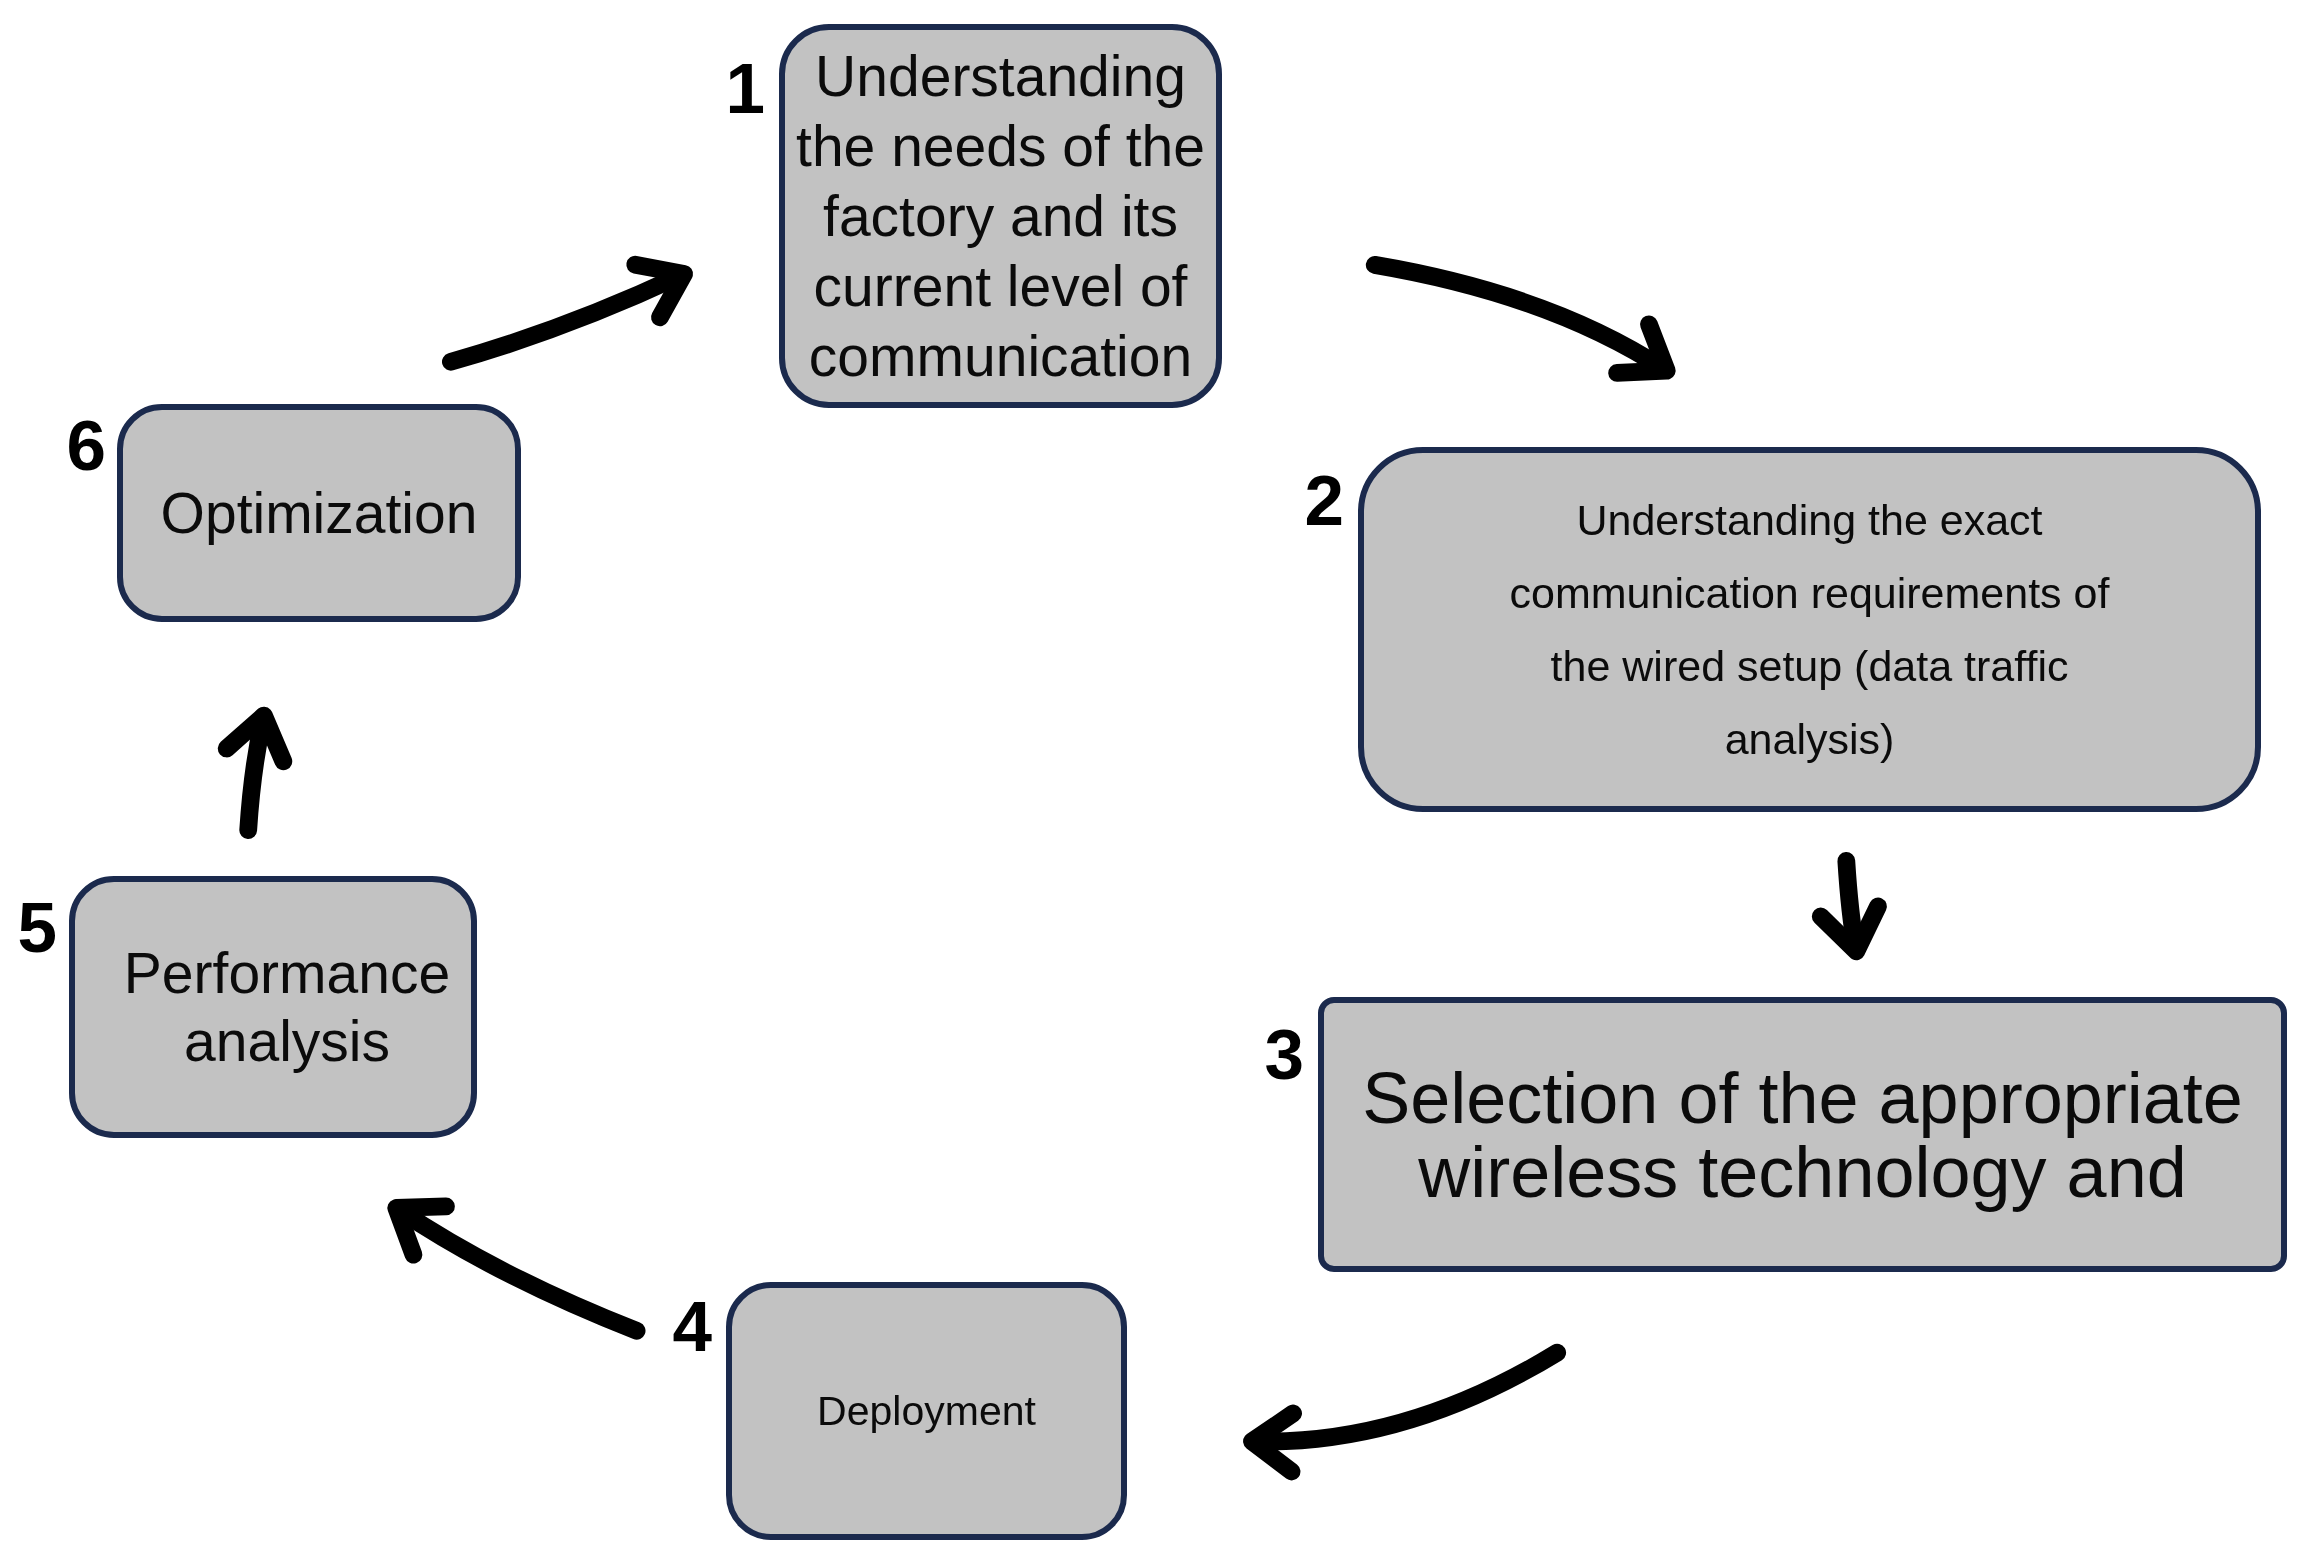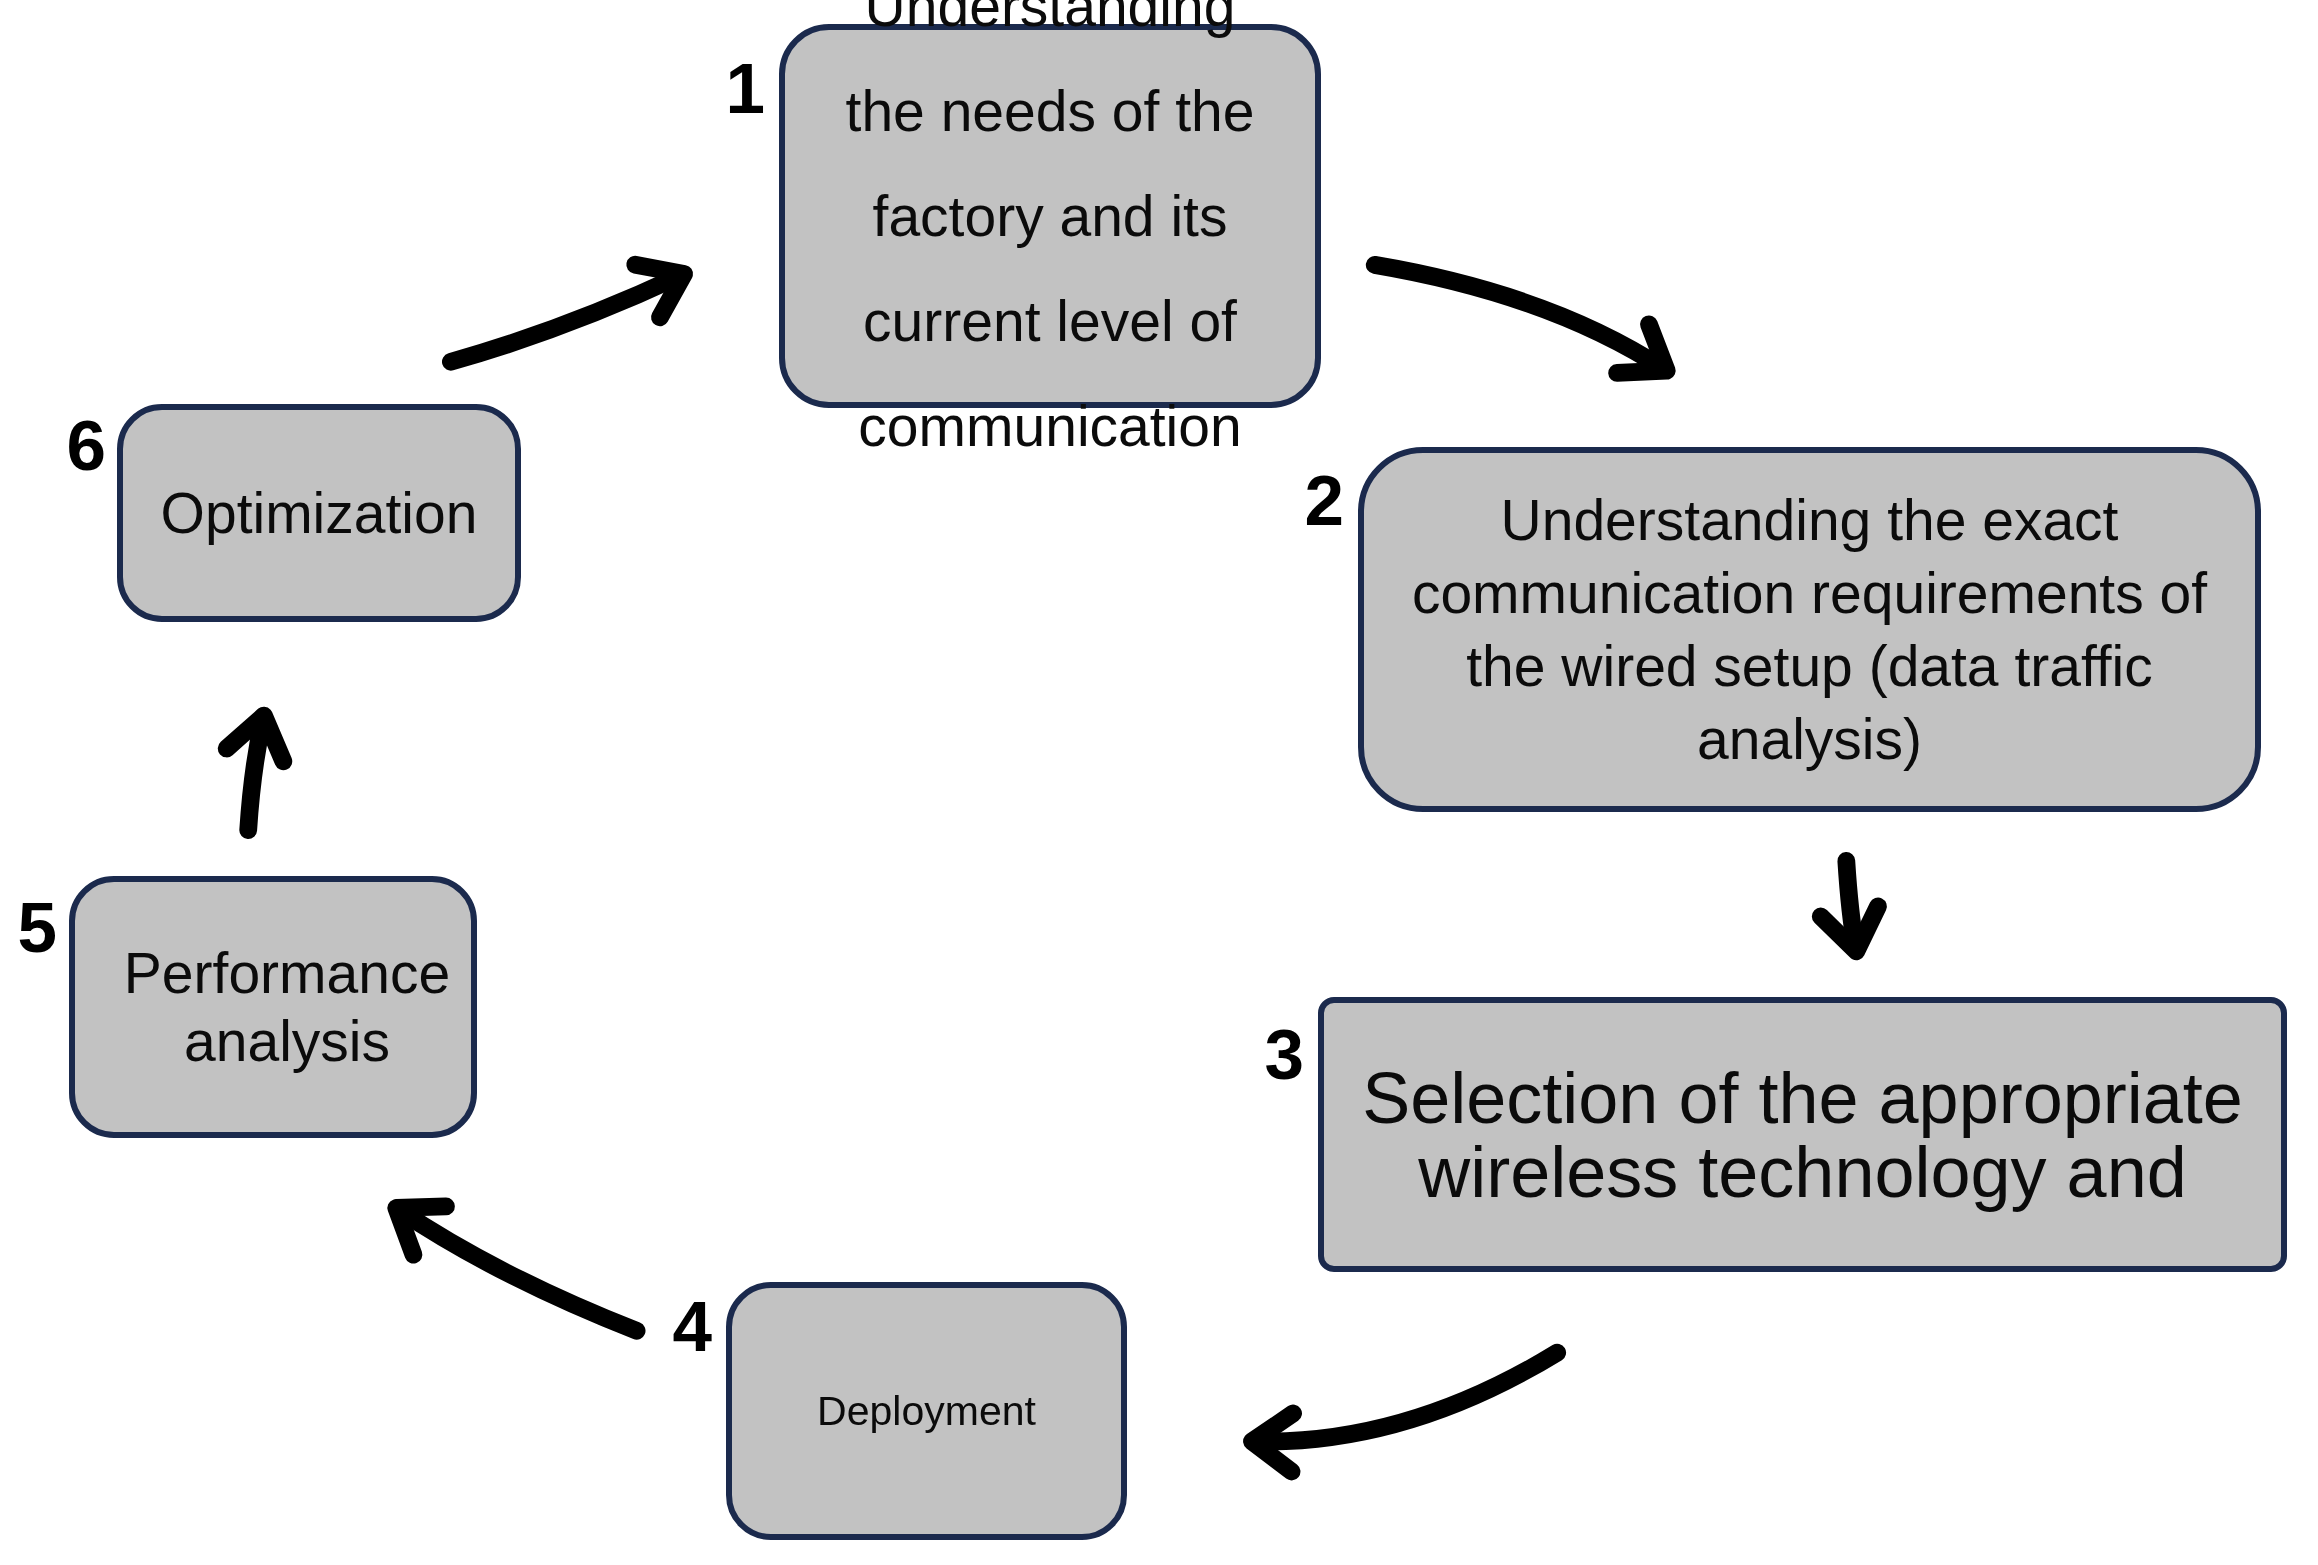--- a/index.html
+++ b/index.html
@@ -26,22 +26,22 @@
   .num{
     position:absolute;
     width:97px;
     font-size:71px;
     font-weight:700;
     line-height:1;
     text-align:right;
     color:#000000;
   }
   
-  .b1{left:779px;top:24px;width:542px;height:384px;border-radius:50px;font-size:57px;line-height:70px;gap:35px;}
-  .b2{left:1358px;top:447px;width:903px;height:365px;border-radius:65px;font-size:57px;line-height:73px;}
+  .b1{left:779px;top:24px;width:443px;height:384px;border-radius:50px;font-size:57px;line-height:70px;}
+  .b2{left:1358px;top:447px;width:903px;height:365px;border-radius:65px;font-size:43px;line-height:73px;}
   .b3{left:1318px;top:997px;width:969px;height:275px;border-radius:16px;font-size:72px;line-height:74px;}
   .b4{left:726px;top:1282px;width:401px;height:258px;border-radius:45px;font-size:41px;line-height:68px;}
   .b5{left:69px;top:876px;width:408px;height:262px;border-radius:45px;font-size:57px;line-height:68px;padding-left:28px;}
   .b6{left:117px;top:404px;width:404px;height:218px;border-radius:45px;font-size:57px;line-height:68px;}
   .n1{left:668px;top:53px;}
   .n2{left:1247px;top:465px;}
   .n3{left:1207px;top:1019px;}
   .n4{left:615px;top:1291px;}
   .n5{left:-40px;top:892px;}
   .n6{left:9px;top:410px;}

